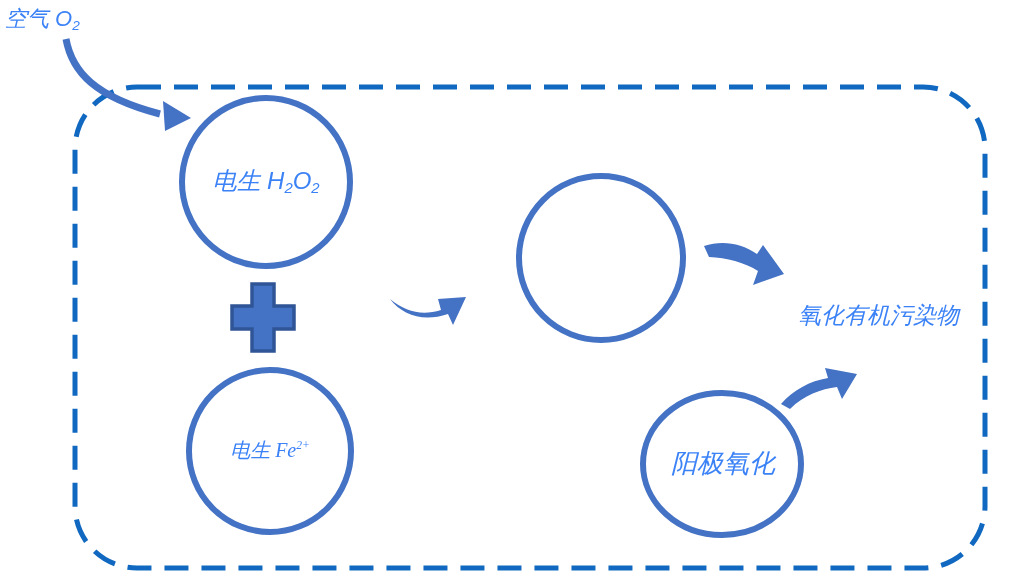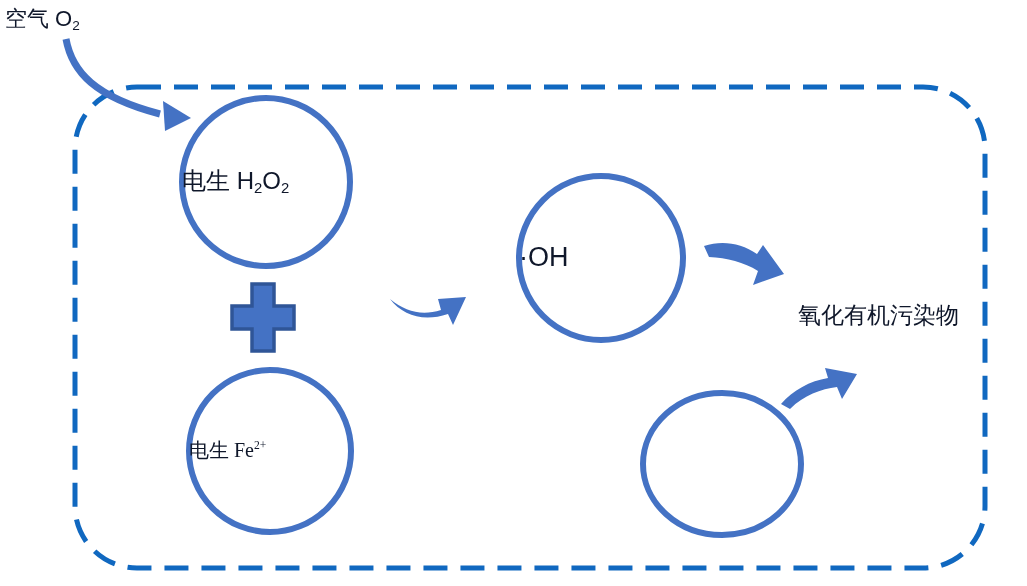--- a/index.html
+++ b/index.html
@@ -15,28 +15,29 @@
     background: #ffffff;
     overflow: hidden;
   }
   .canvas svg {
     position: absolute;
     left: 0;
     top: 0;
   }
   .label {
     position: absolute;
-    color: #0f172a;
+    color: #3b82f6;
     white-space: nowrap;
     line-height: 1.15;
+    font-style: italic;
   }
   .circle-label {
     display: flex;
     align-items: center;
-    justify-content: flex-start;
+    justify-content: center;
     text-align: center;
   }
   .air-label    { left: 5px;  top: 6px;  font-size: 22px; }
   .h2o2-label   { left: 182px; top: 98px;  width: 168px; height: 168px; font-size: 24px; }
   .fe-label     { left: 189px; top: 370px; width: 162px; height: 162px; font-size: 20px;
                   font-family: "Liberation Serif", "DejaVu Serif", serif; }
   .oh-label     { left: 519px; top: 176px; width: 164px; height: 164px; font-size: 27px; }
   .anodic-label { left: 643px; top: 393px; width: 160px; height: 142px; font-size: 26px; }
   .output-label { left: 798px; top: 302px; font-size: 23px; text-align: center; }
   .sub { font-size: 0.62em; vertical-align: -0.28em; }
@@ -79,22 +80,22 @@
   </div>
 
   <div class="label circle-label h2o2-label">
     <span><span>电生 H</span><span class="sub">2</span><span>O</span><span class="sub">2</span></span>
   </div>
 
   <div class="label circle-label fe-label">
     <span><span>电生 Fe</span><span class="sup">2+</span></span>
   </div>
 
-  <div class="label circle-label oh-label">
-    <span>·OH</span>
+
+  <div class="label circle-label anodic-label">
+    <span>阳极氧化</span>
   </div>
-
 
   <div class="label output-label">
     <span>氧化有机污染物</span>
   </div>
 
 </div>
 
 </body></html>

